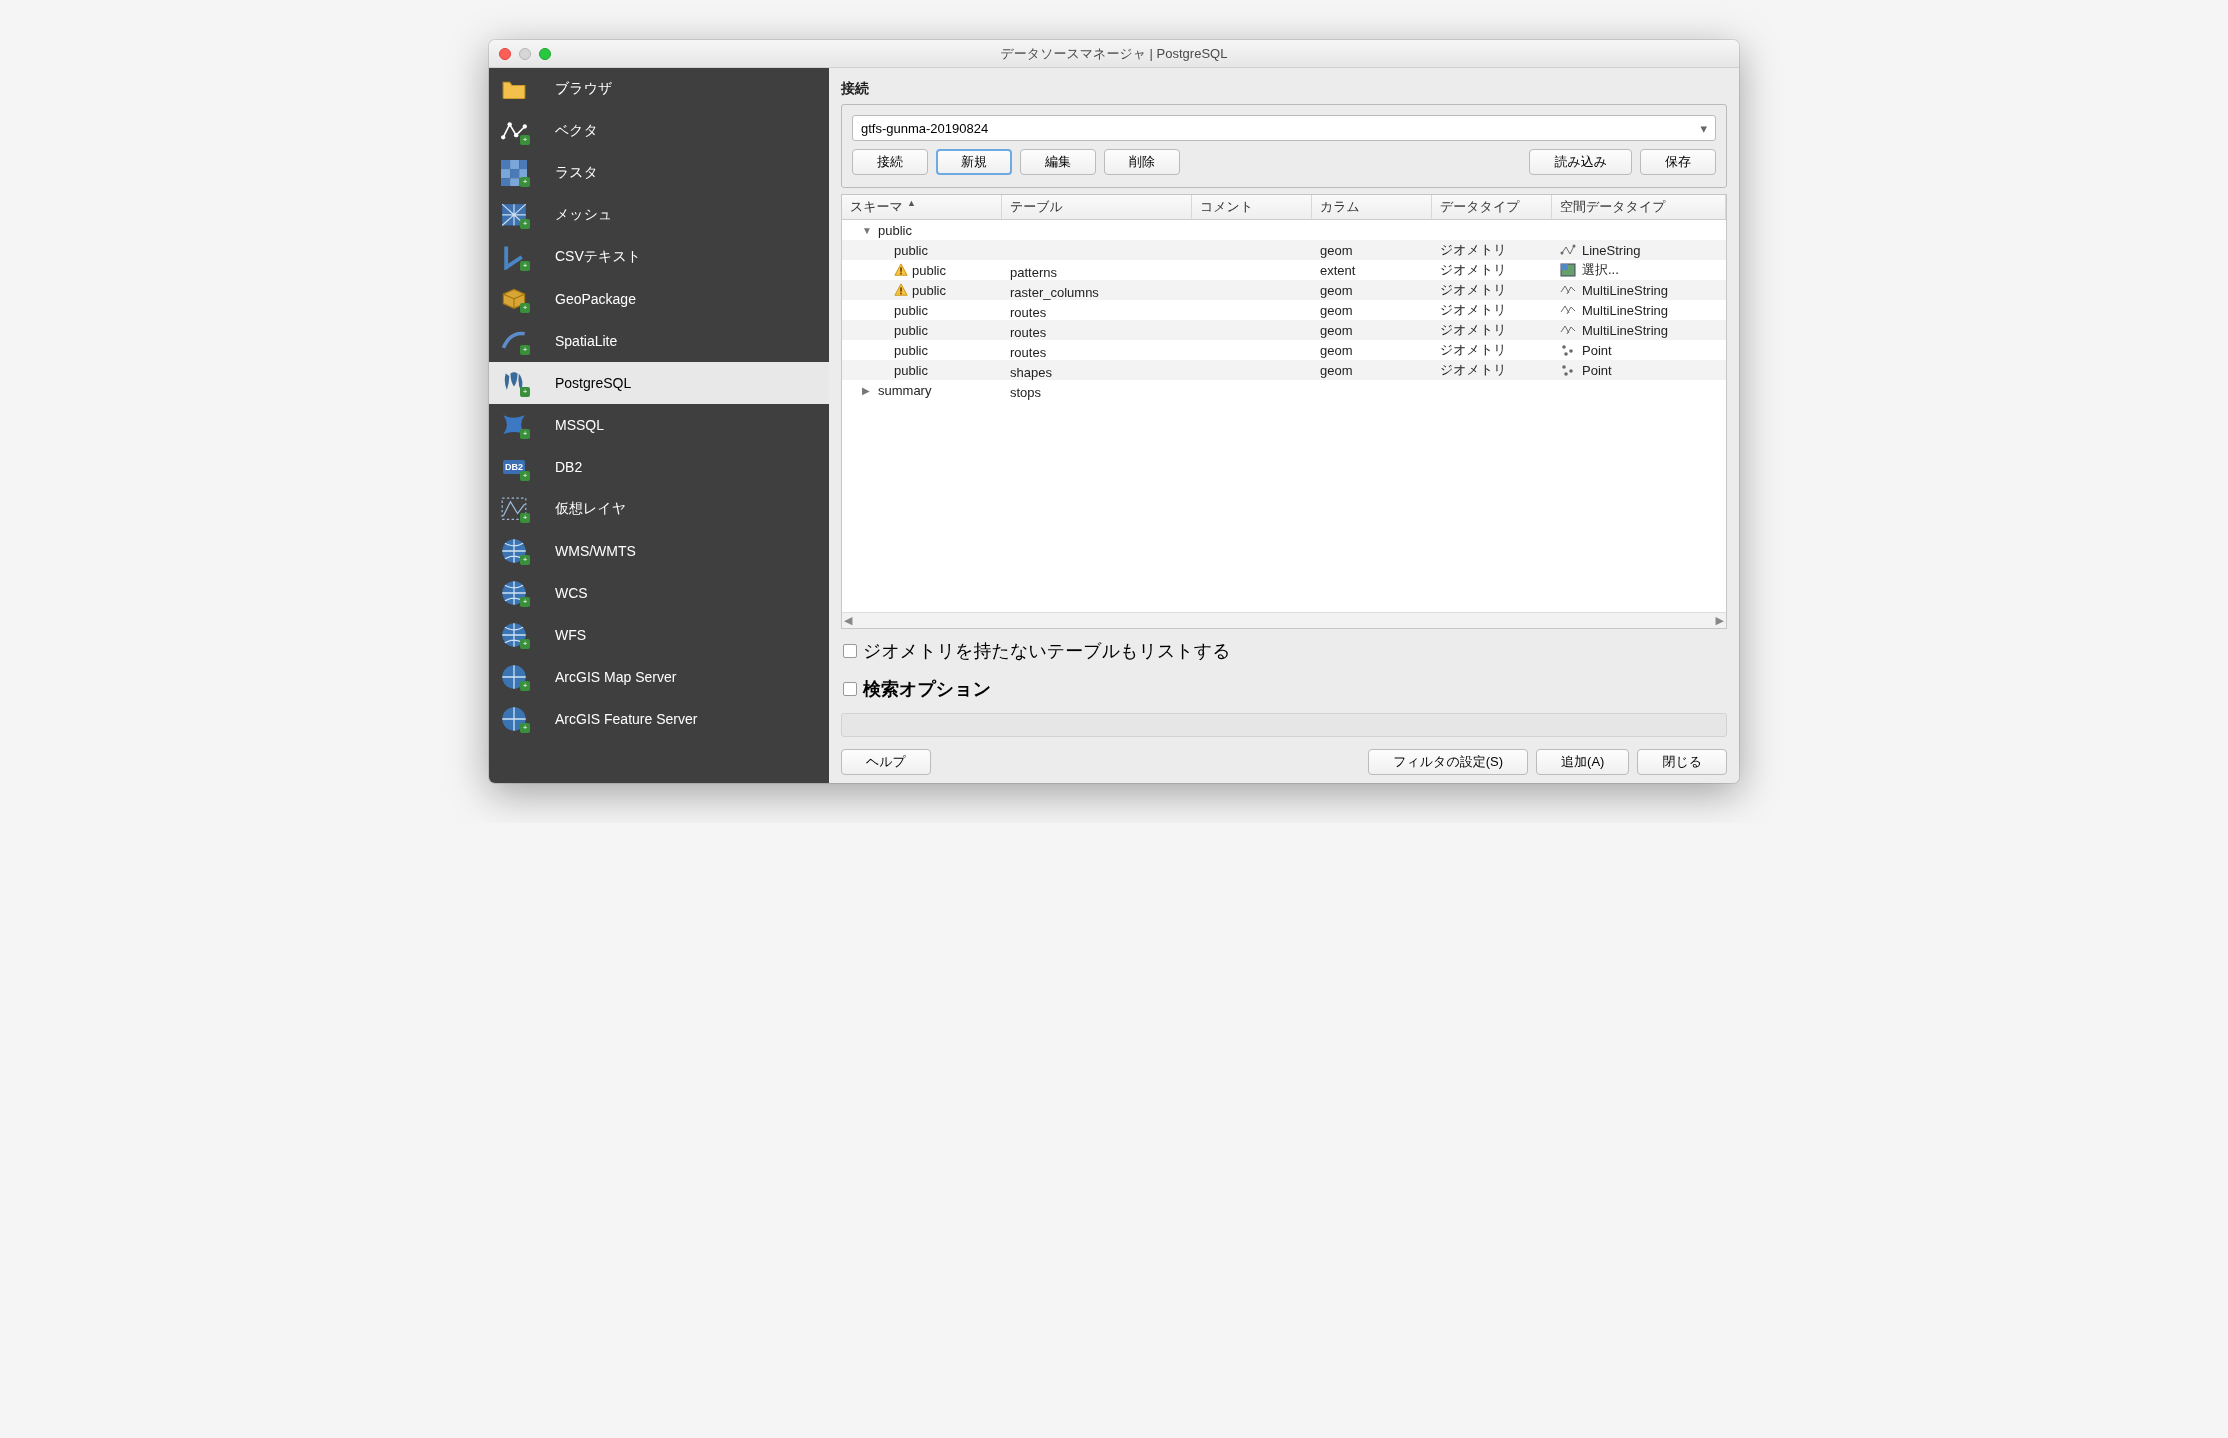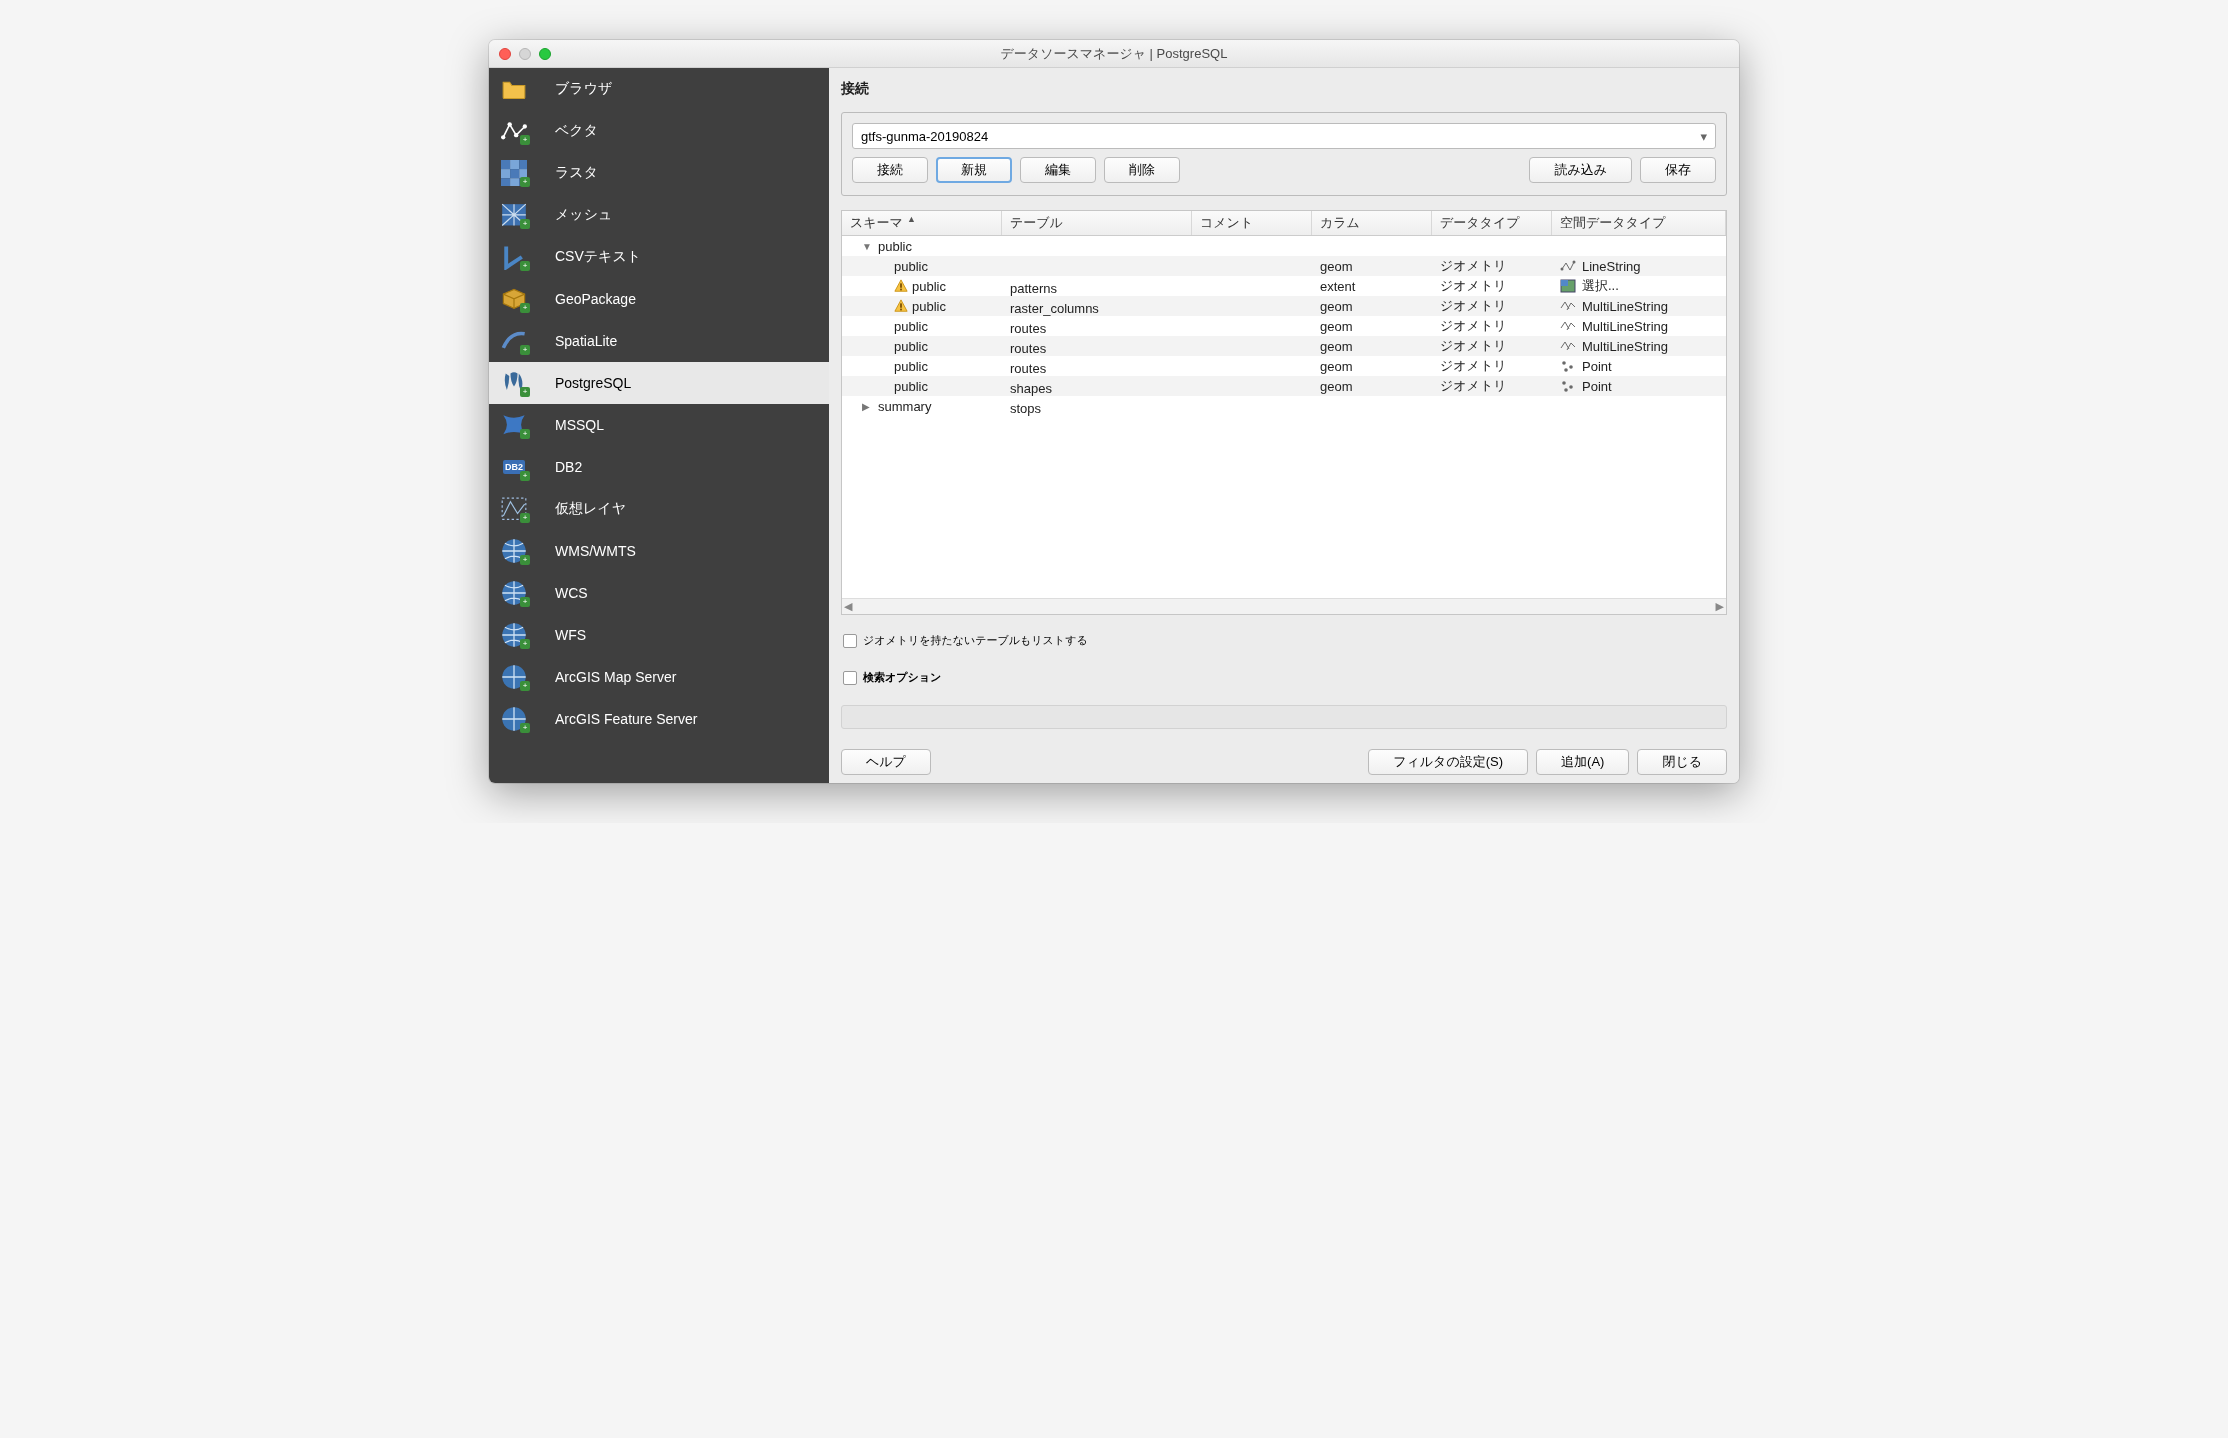--- a/index.html
+++ b/index.html
@@ -83,21 +83,21 @@
     line-height: 10px;
     text-align: center;
     border-radius: 2px;
   }
   .main {
     flex: 1;
     background: #ececec;
     display: flex;
     flex-direction: column;
     padding: 8px 12px;
-    gap: 14px;
+    gap: 6px;
   }
   .section-title {
     font-weight: bold;
     font-size: 14px;
     color: #222;
     padding-top: 4px;
   }
   .conn-box {
     border: 1px solid #bbb;
     background: #ececec;
@@ -210,21 +210,21 @@
     justify-content: space-between;
     padding: 0 2px;
     color: #888;
     font-size: 11px;
   }
   .check-row {
     display: flex;
     align-items: center;
     gap: 6px;
     padding: 4px 2px;
-    font-size: 11px;
+    font-size: 18px;
   }
   .checkbox {
     width: 14px; height: 14px;
     border: 1px solid #999;
     background: #fff;
     border-radius: 2px;
   }
   .search-opt .label { font-weight: bold; }
   .search-text {
     height: 24px;

